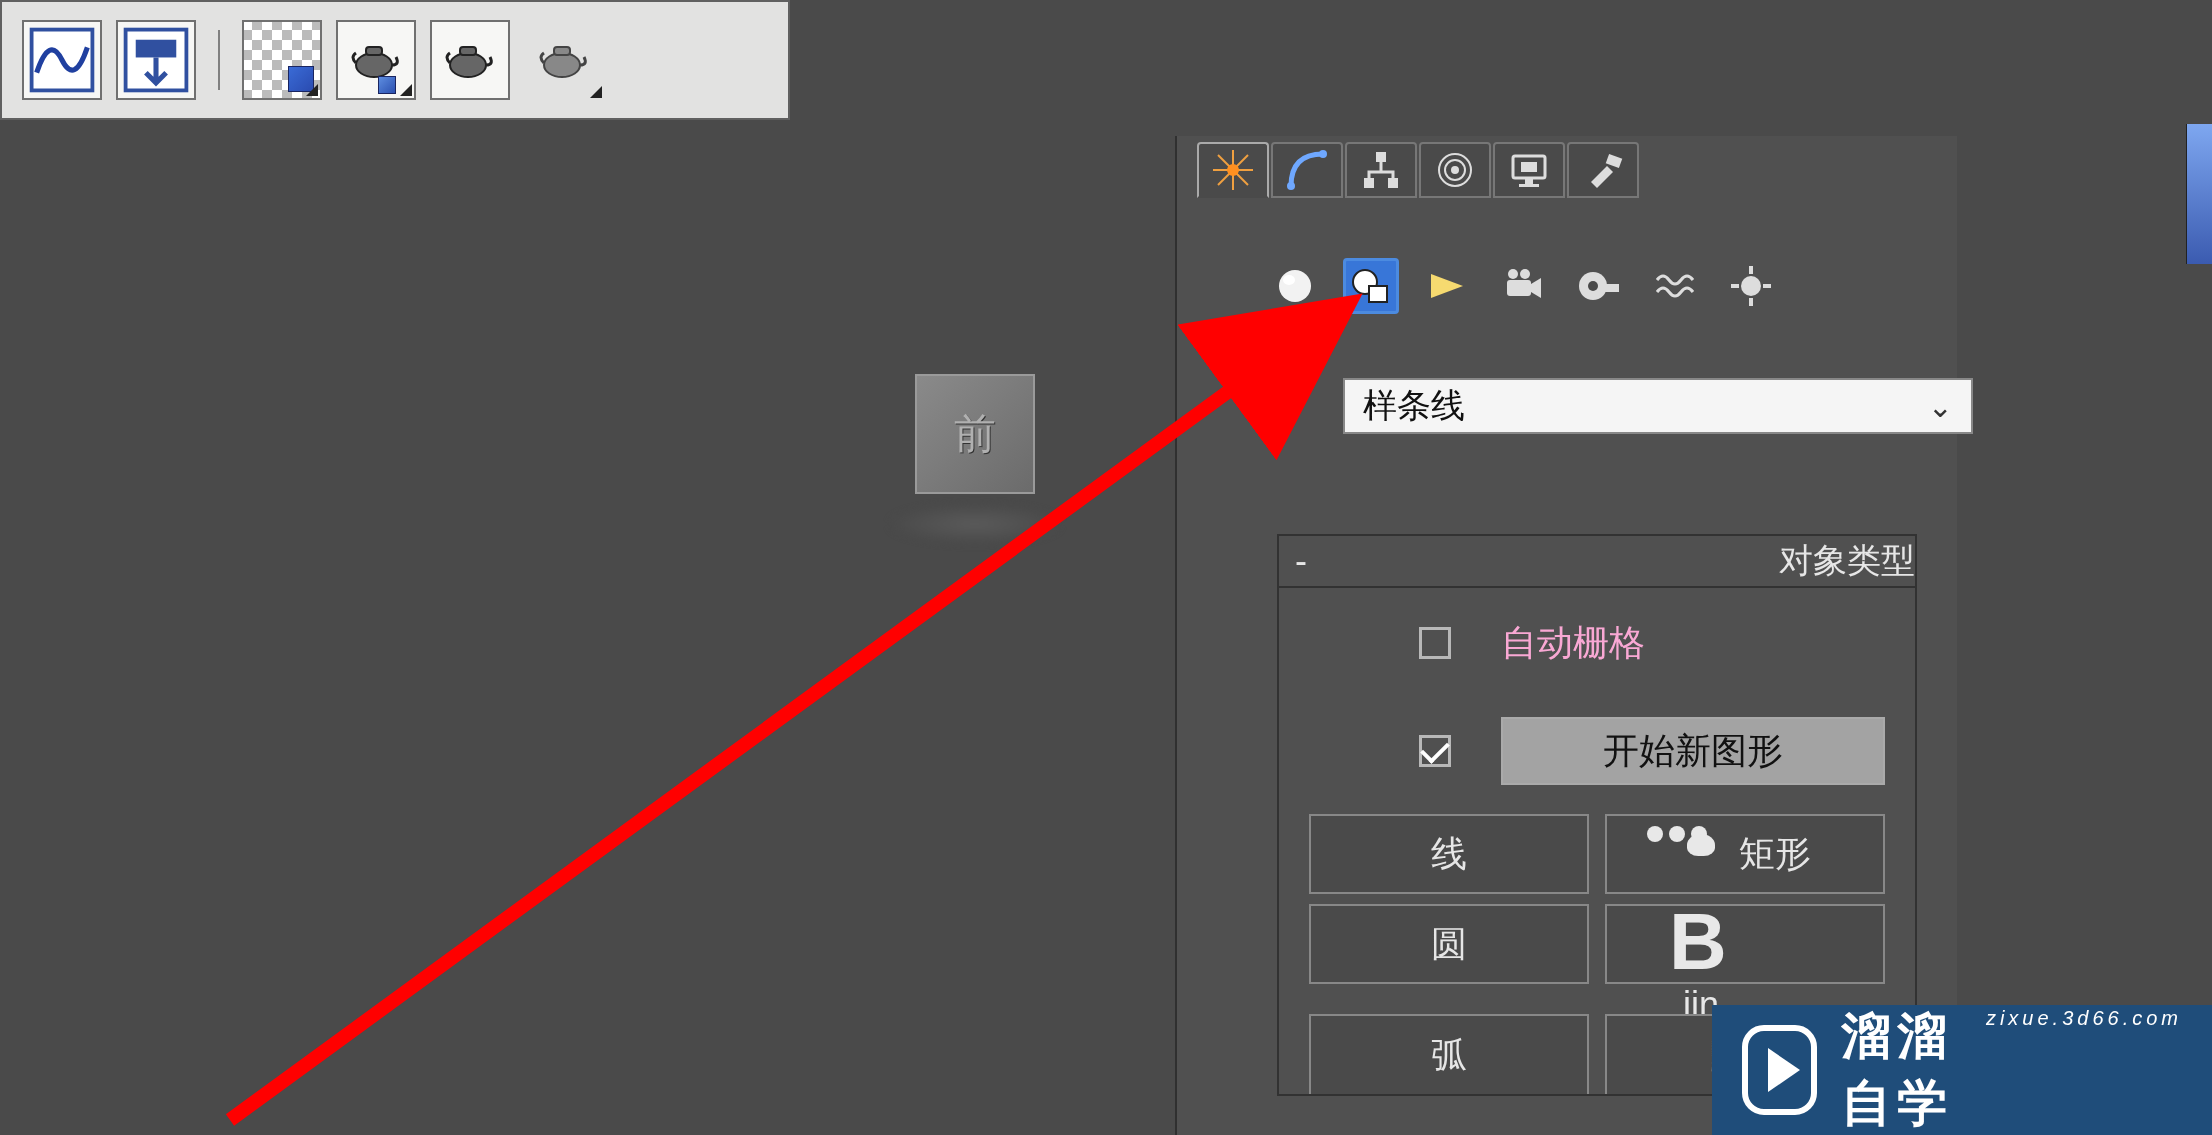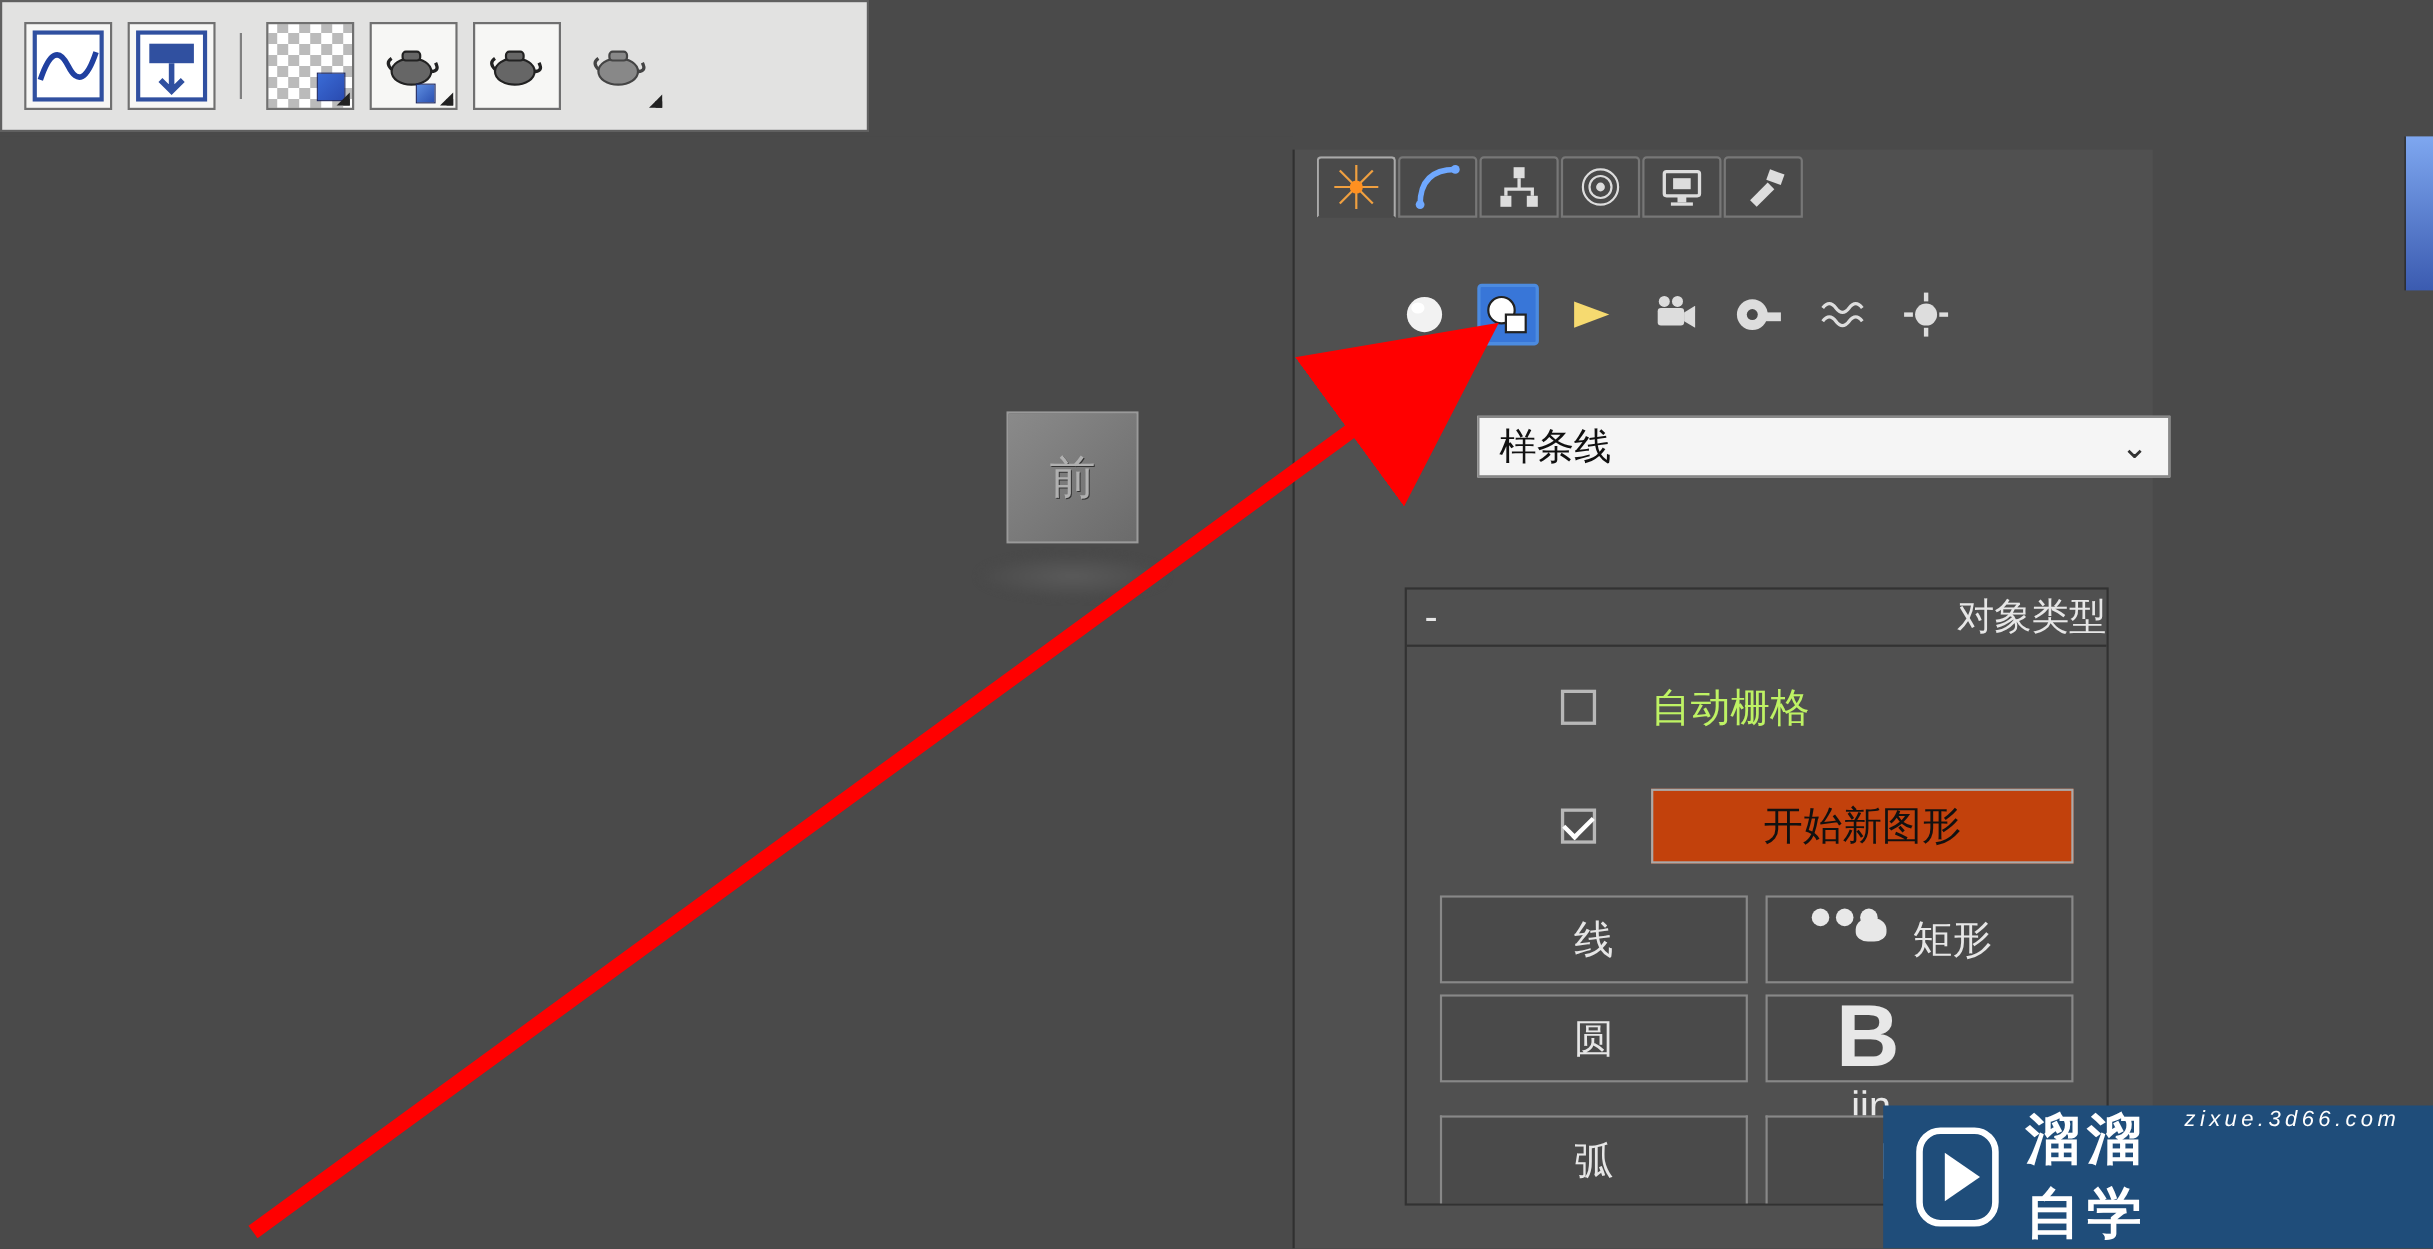--- a/index.html
+++ b/index.html
@@ -190,21 +190,21 @@
     position:absolute;
     left: 5px; top: -2px;
     width: 12px; height: 22px;
     border-right: 4px solid #fff;
     border-bottom: 4px solid #fff;
     transform: rotate(45deg);
   }
   .big-blue-btn {
     flex: 1;
     height: 68px;
-    background: #c2410c;
+    background: #a3a3a3;
     border: 2px solid #aaa;
     display:flex; align-items:center; justify-content:center;
     color: #111;
     font-size: 36px;
     font-weight: 500;
     margin-left: 50px;
   }
   .startnew-row { padding-left: 110px; margin-top: 30px; margin-bottom: 20px; height: 86px; }
   .grid2 {
     display:flex; gap: 16px; margin-top: 10px;
@@ -455,21 +455,21 @@
   </div>
 
   <div class="rollout">
     <div class="rollout-header">
       <span class="minus">-</span>
       <span class="title">对象类型</span>
     </div>
     <div class="rollout-body">
       <div class="row autogrid-row">
         <span class="checkbox"></span>
-        <span style="font-size:36px;color:#bef264">自动栅格</span>
+        <span style="font-size:36px;color:#f9a8d4">自动栅格</span>
       </div>
       <div class="row startnew-row">
         <span class="checkbox checked"></span>
         <div class="big-blue-btn">
           <span>开始新图形</span>
         </div>
       </div>
       <div class="grid2">
         <div class="gbtn">
           <span>线</span>

